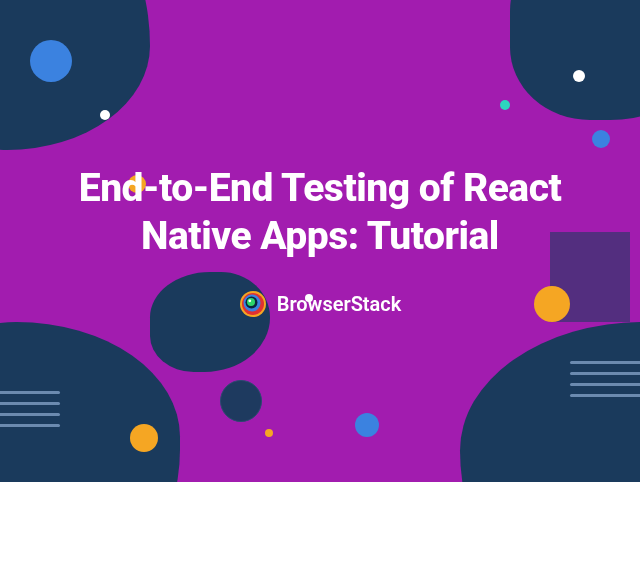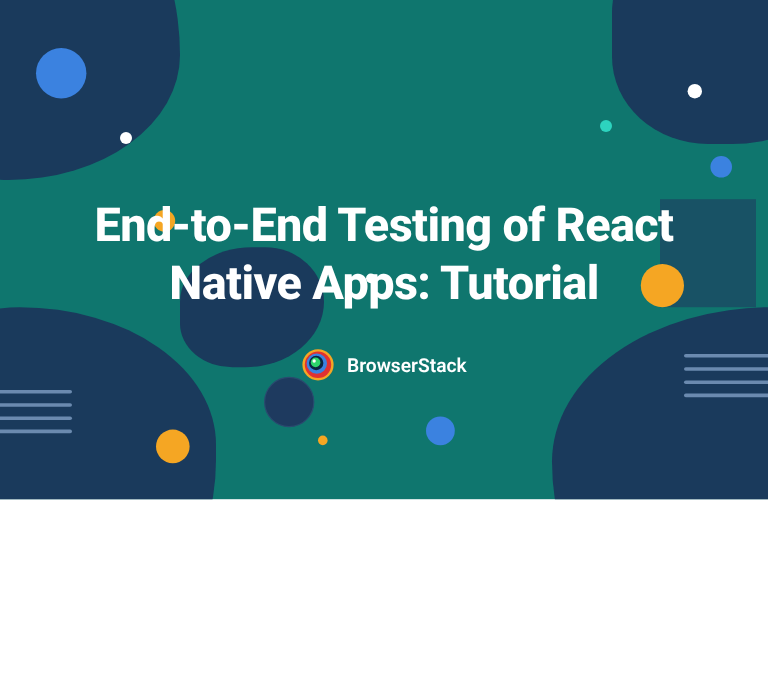--- a/index.html
+++ b/index.html
@@ -5,22 +5,22 @@
     * { margin: 0; padding: 0; box-sizing: border-box; }
     body {
       width: 640px;
       height: 578px;
       overflow: hidden;
       font-family: -apple-system, BlinkMacSystemFont, "Segoe UI", Roboto, Helvetica, Arial, sans-serif;
       position: relative;
     }
     .canvas {
       width: 640px;
-      height: 416px;
-      background: #0f766e;
+      height: 482px;
+      background: #a21caf;
       position: relative;
       overflow: hidden;
     }
     
     .blob {
       position: absolute;
       background: #1a3a5c;
       border-radius: 50%;
     }
     .blob-tl {
@@ -109,21 +109,21 @@
     .brand {
       margin-top: 30px;
       display: inline-flex;
       align-items: center;
       gap: 10px;
       justify-content: center;
     }
     .brand-name {
       color: #fff;
       font-weight: 600;
-      font-size: 16px;
+      font-size: 20px;
     }
     .logo-wrap {
       width: 28px; height: 28px;
       position: relative;
     }
   </style>
 </head>
 <body>
 
 <div class="canvas">

